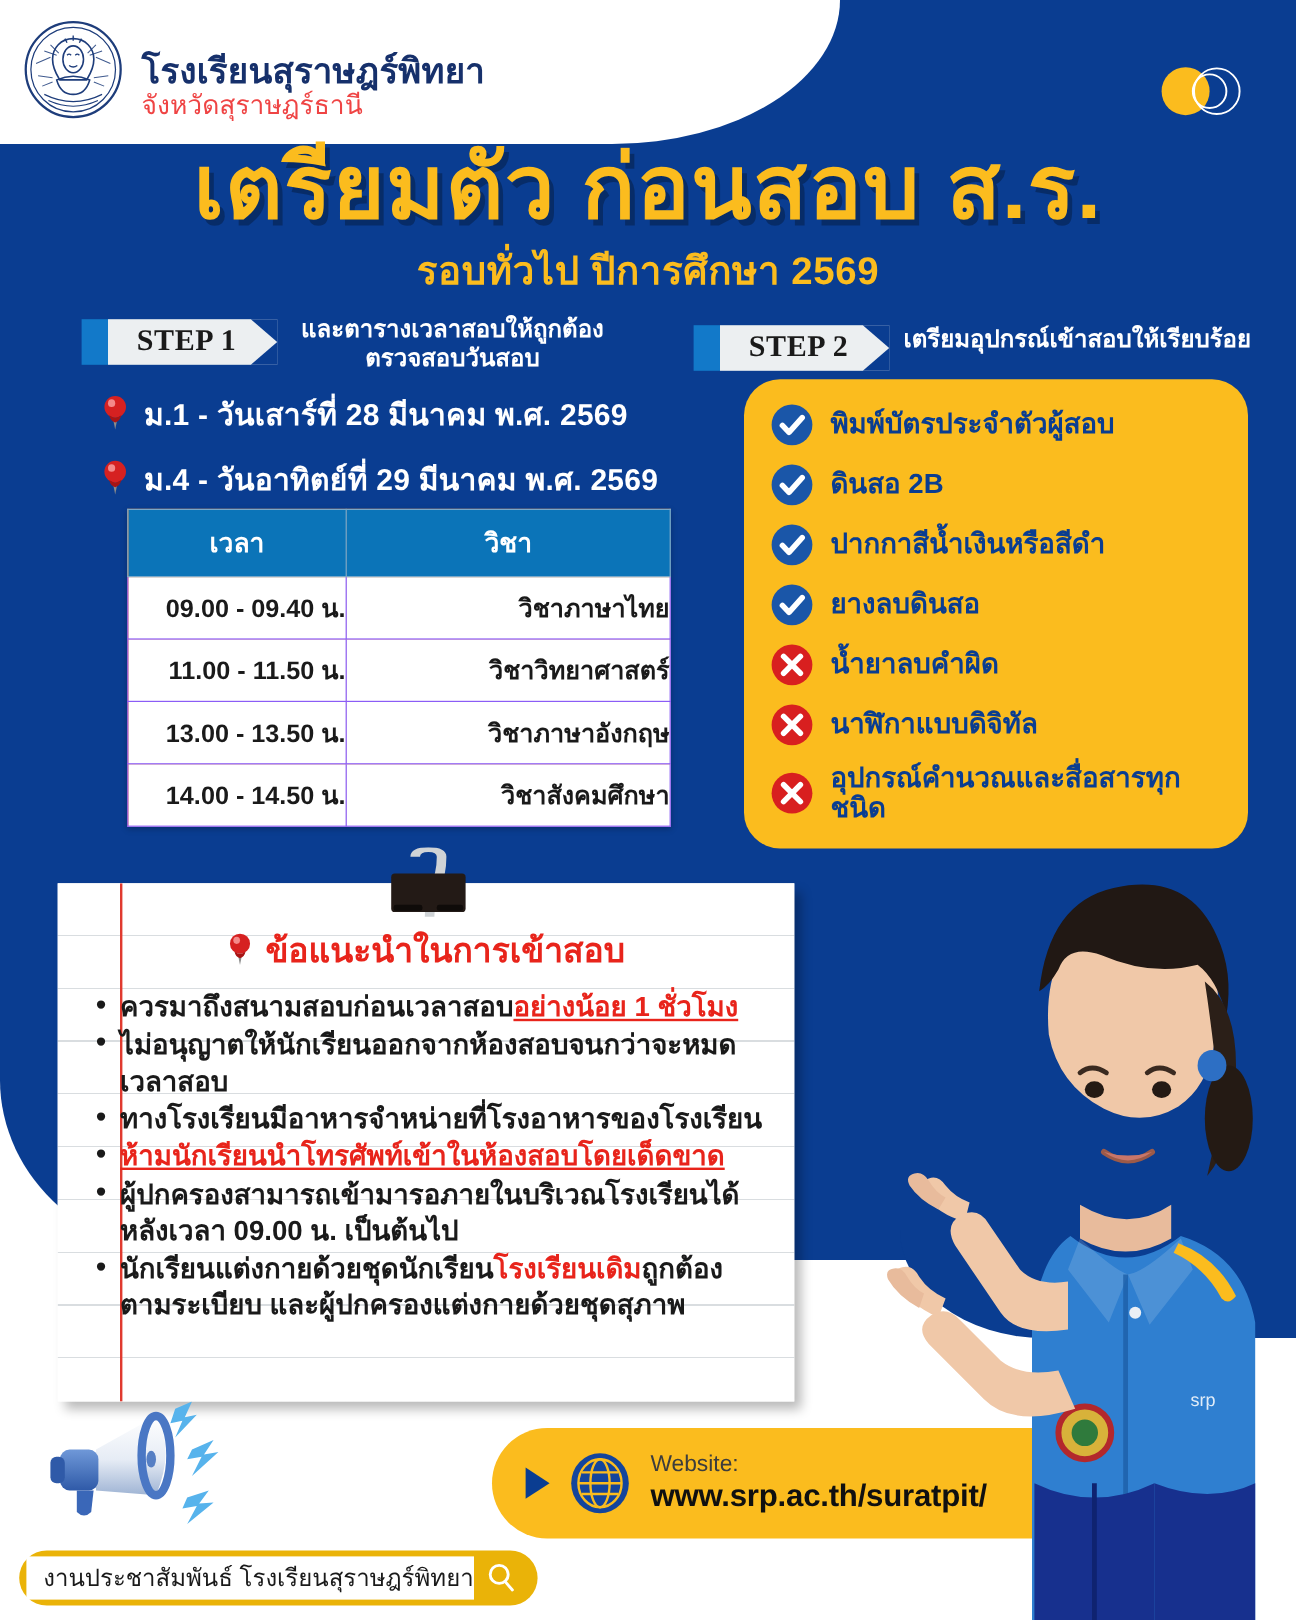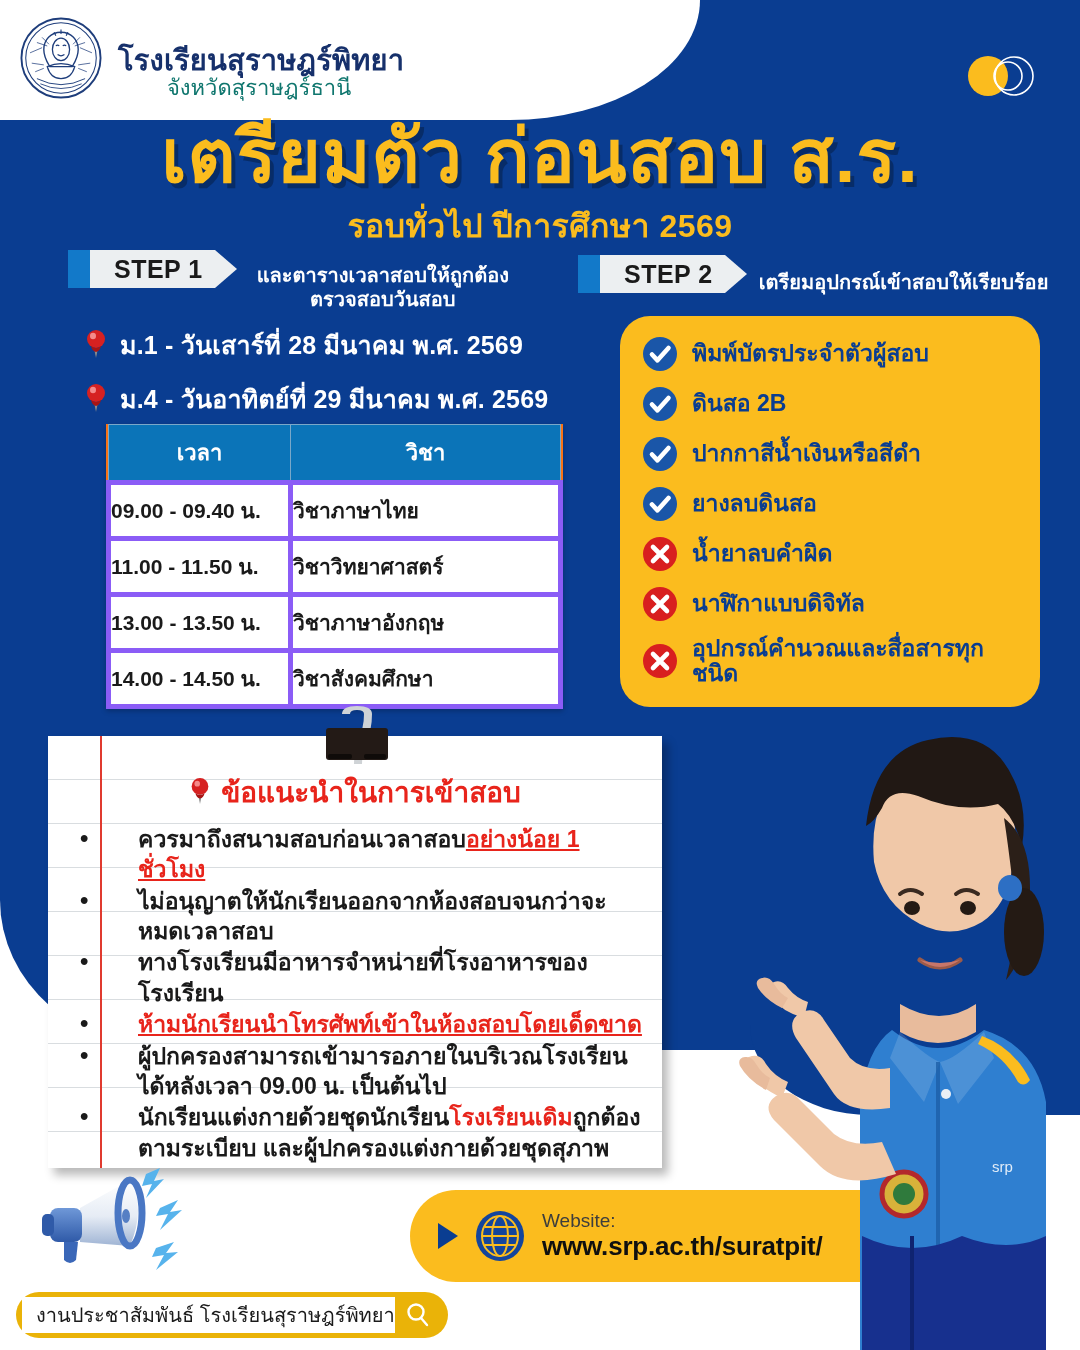--- a/index.html
+++ b/index.html
@@ -45,21 +45,21 @@
     position: absolute; left: 18px; top: 14px;
     display: flex; align-items: center; gap: 14px;
     z-index: 6;
   }
   .logo-emblem { width: 86px; height: 86px; display: block; }
   .school-names { line-height: 1.12; }
   .school-name-main {
     font-size: 29px; font-weight: bold; color: #16306b; letter-spacing: .2px; margin-top: 30px;
   }
   .school-name-sub {
-    font-size: 22px; color: #0f766e; text-align: center; padding-right: 4px;
+    font-size: 22px; color: #ef4444; text-align: left; padding-right: 4px;
   }
   .deco-circles {
     position: absolute; right: 40px; top: 55px; z-index: 6;
     width: 76px; height: 42px;
   }
 
   
   .title-wrap {
     position: absolute; left: 0; top: 120px; width: 1080px;
     text-align: center; z-index: 6;
@@ -69,22 +69,23 @@
     letter-spacing: 1px; line-height: 1.0;
     text-shadow: 4px 5px 0 rgba(0,0,0,0.28);
   }
   .title-sub {
     font-size: 32px; font-weight: bold; color: #fbbc1e;
     margin-top: 6px; letter-spacing: .5px;
   }
 
   
   .step-badge {
-    position: relative; display: inline-flex; align-items: flex-end;
+    position: relative; display: inline-flex; align-items: flex-start;
     height: 22px;
+    font-family: Liberation Serif, serif;
   }
   .step-cap { width: 22px; height: 38px; background: #1279c9; }
   .step-body {
     background: #eceff1; height: 38px; display: flex; align-items: center;
     padding: 0 34px 0 24px; position: relative;
   }
   .step-body::after {
     content: ""; position: absolute; right: 0; top: 0;
     border-left: 22px solid transparent;
     border-top: 19px solid #0a3d91;
@@ -116,22 +117,22 @@
     border-collapse: collapse; background: #f97316;
     box-shadow: 0 2px 5px rgba(0,0,0,.25);
   }
   .sched-table th {
     background: #0b74b8; color: #ffffff;
     font-size: 22px; font-weight: bold;
     padding: 10px 0; border: 1px solid #7aa8c9;
   }
   .sched-table td {
     background: #ffffff; color: #1a1a1a;
-    font-size: 21px; font-weight: bold; text-align: left;
-    padding: 9px 0; border: 5px solid #8b5cf6;
+    font-size: 21px; font-weight: bold; text-align: right;
+    padding: 9px 0; border: 1px solid #8b5cf6;
   }
   .col-time { width: 182px; }
   .col-subj { width: 270px; }
 
   
   .step2-block { position: absolute; left: 578px; top: 266px; z-index: 6; }
   .step2-head { display: flex; align-items: center; }
   .step2-caption {
     color: #ffffff; font-size: 20px; font-weight: bold;
     margin-left: 12px; white-space: nowrap;
@@ -177,21 +178,21 @@
     display: flex; align-items: center; justify-content: center; gap: 8px;
     margin-bottom: 10px;
   }
   .notes-title {
     font-size: 28px; font-weight: bold; color: #e8241b;
   }
   .notes-list { list-style: none; margin: 0; padding: 0 4px 0 38px; }
   .notes-list li {
     position: relative;
     font-size: 23px; font-weight: bold; color: #1a1a1a;
-    line-height: 1.32; margin-bottom: 1px; padding-left: 38px;
+    line-height: 1.32; margin-bottom: 1px;
   }
   .notes-list li::before {
     content: "\2022"; position: absolute; left: -20px; top: -2px;
     font-size: 24px; color: #1a1a1a;
   }
   .hl { color: #e8241b; text-decoration: underline; }
   .hl-plain { color: #e8241b; }
 
   .clip { position: absolute; left: 318px; top: 706px; z-index: 8; width: 78px; height: 62px; }
   .megaphone { position: absolute; left: 34px; top: 1168px; z-index: 8; width: 160px; height: 128px; }

